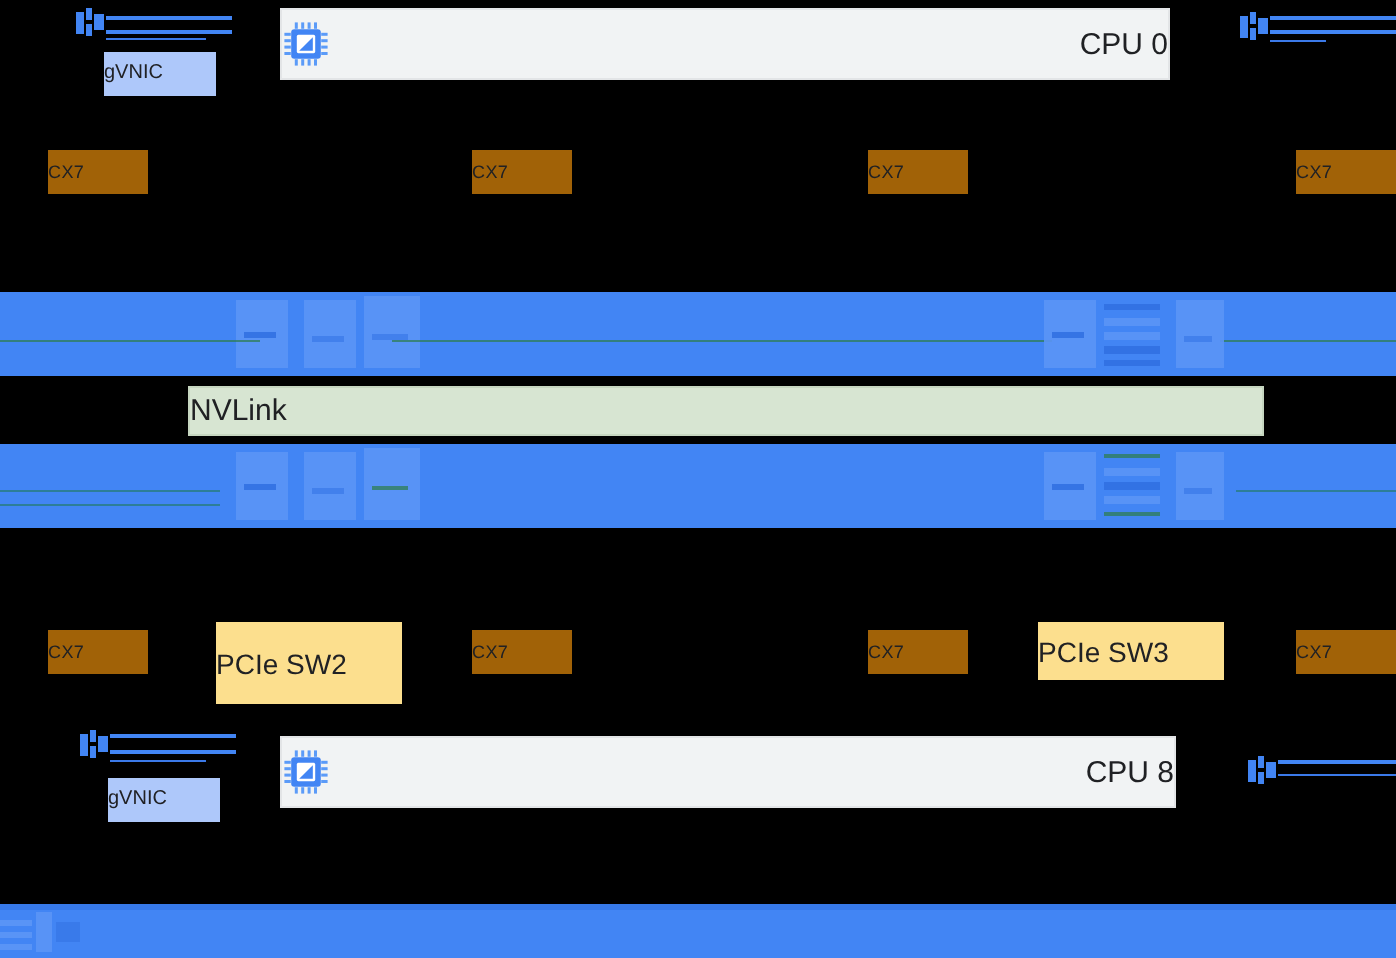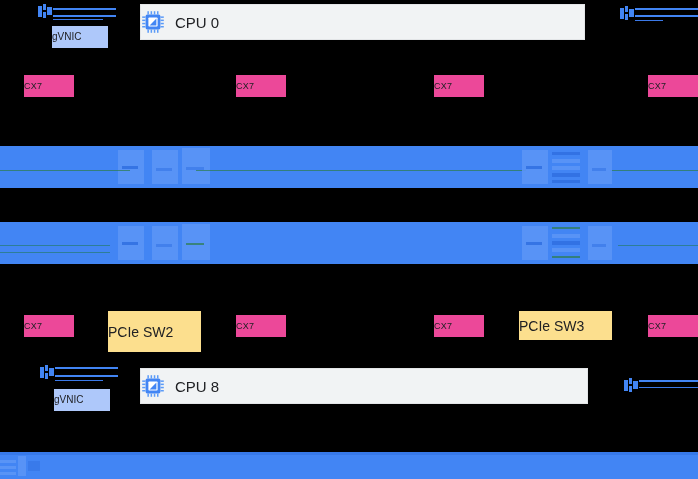--- a/index.html
+++ b/index.html
@@ -20,41 +20,41 @@
     inset: 0;
     background: #000000;
   }
 
   
   .node {
     position: absolute;
     box-sizing: border-box;
     display: flex;
     align-items: center;
-    justify-content: flex-start;
+    justify-content: space-between;
     white-space: nowrap;
     line-height: 1;
   }
 
   
   .cpu-box {
     background: #f1f3f4;
     border: 1px solid #e3e5e7;
     font-size: 15px;
     color: #202124;
     gap: 10px;
   }
   .cpu-label { font-size: 15px; }
 
   
   .chip-icon { flex: 0 0 auto; display: block; }
 
   
   .cx7-box {
-    background: #ec4899;
+    background: #a16207;
     font-size: 9px;
     color: #202124;
     letter-spacing: .2px;
   }
 
   
   .gvnic-box {
     background: #aec8fa;
     font-size: 10px;
     color: #202124;
@@ -206,20 +206,23 @@
     <div class="band-mark dark" style="left:526px; top:20px; width:16px; height:3px;"></div>
     <div class="band-mark dark" style="left:552px; top:6px;  width:28px; height:3px;"></div>
     <div class="band-mark light" style="left:552px; top:13px; width:28px; height:4px;"></div>
     <div class="band-mark light" style="left:552px; top:20px; width:28px; height:4px;"></div>
     <div class="band-mark dark" style="left:552px; top:27px; width:28px; height:4px;"></div>
     <div class="band-mark dark" style="left:552px; top:34px; width:28px; height:3px;"></div>
     <div class="band-mark light" style="left:588px; top:4px;  width:24px; height:34px;"></div>
     <div class="band-mark" style="left:592px; top:22px; width:14px; height:3px;"></div>
   </div>
 
+  <div class="node nvlink-bar" style="left:94px; top:193px; width:538px; height:25px;">
+    <span>NVLink</span>
+  </div>
 
   <div class="gpu-band" style="left:0px; top:222px; width:698px; height:42px;">
     <div class="band-mark light" style="left:118px; top:4px;  width:26px; height:34px;"></div>
     <div class="band-mark dark" style="left:122px; top:20px; width:16px; height:3px;"></div>
     <div class="band-mark light" style="left:152px; top:4px;  width:26px; height:34px;"></div>
     <div class="band-mark" style="left:156px; top:22px; width:16px; height:3px;"></div>
     <div class="band-mark light" style="left:182px; top:2px;  width:28px; height:36px;"></div>
     <div class="band-mark green" style="left:186px; top:21px; width:18px; height:2px;"></div>
 
     <div class="band-mark teal" style="left:0px;   top:23px; width:110px; height:1px;"></div>

